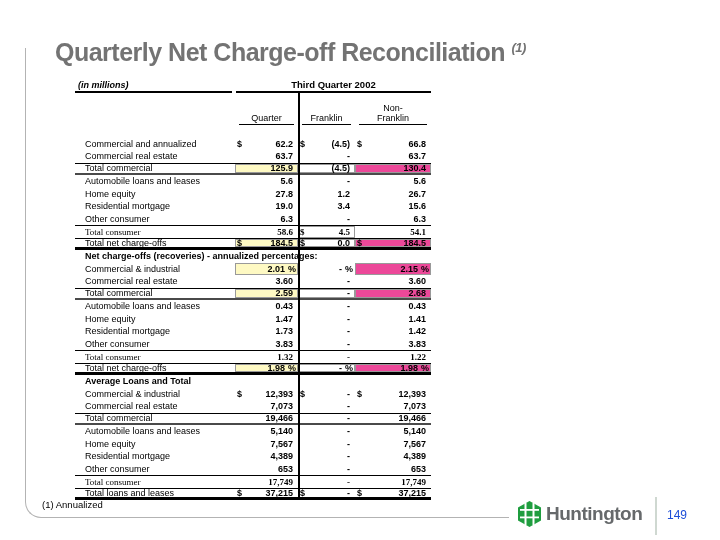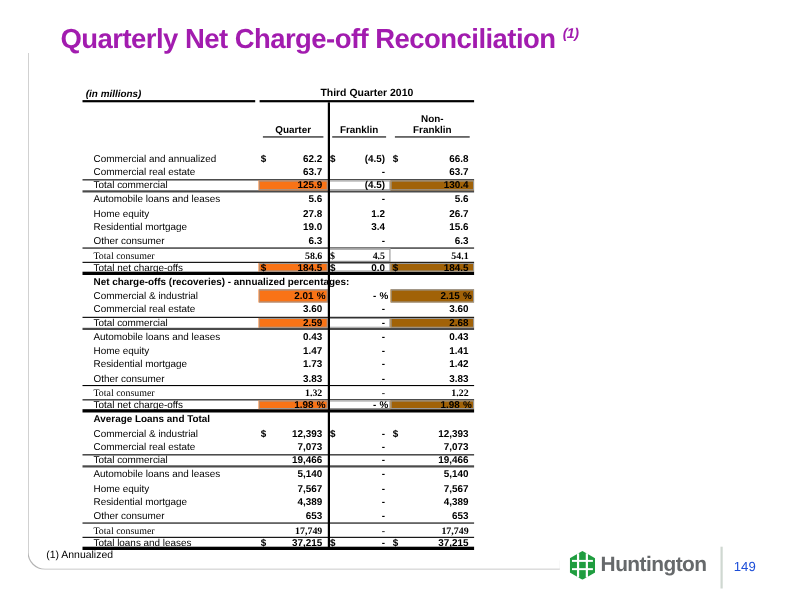--- a/index.html
+++ b/index.html
@@ -7,56 +7,56 @@
     position:relative; width:720px; height:540px; background:#ffffff;
     font-family:"Liberation Sans", sans-serif; overflow:hidden;
   }
   
   .frame-line {
     position:absolute; left:25px; top:48px; width:483px; height:469px;
     border-left:1.5px solid #b3b3b3; border-bottom:1.5px solid #b3b3b3;
     border-bottom-left-radius:16px; pointer-events:none;
   }
   .title {
-    position:absolute; left:55px; top:22px; font-size:25px; font-weight:bold;
-    color:#a21caf; letter-spacing:-0.5px; white-space:nowrap;
+    position:absolute; left:55px; top:38px; font-size:25px; font-weight:bold;
+    color:#737373; letter-spacing:-0.5px; white-space:nowrap;
   }
   .title sup { font-size:13px; font-style:italic; font-weight:bold; }
 
   
   .btable { position:absolute; left:75px; top:78px; width:356px; font-size:9px; color:#000; }
   .vdivider { position:absolute; left:223px; top:15px; bottom:0; width:2px; background:#000; z-index:3; }
 
   .h1 { display:flex; height:15px; align-items:flex-end; }
   .h1-label { width:157px; border-bottom:2.5px solid #000; font-style:italic; font-weight:bold; padding:0 0 1px 3px; box-sizing:border-box; }
   .h1-gap { width:4px; }
   .h1-q { flex:1; border-bottom:2.5px solid #000; text-align:center; font-weight:bold; font-size:9.5px; padding-bottom:1px; }
 
   .h2 { display:flex; height:32px; align-items:flex-end; }
   .h2-spacer { width:160px; }
-  .h2-cell { box-sizing:border-box; padding:0 4px; text-align:center; font-weight:bold;margin-top:40px; }
+  .h2-cell { box-sizing:border-box; padding:0 4px; text-align:center; font-weight:normal;margin-top:40px; }
   .h2-cell .ul { display:block; border-bottom:1.2px solid #000; padding-bottom:1px; }
   .w-r { width:63px; } .w-f { width:57px; } .w-n { width:76px; }
 
   .trow { display:flex; height:12.5px; align-items:center; box-sizing:border-box; position:relative; }
   .c-label { width:160px; padding-left:10px; box-sizing:border-box; white-space:nowrap; overflow:visible; z-index:2; }
   .section-header .c-label { font-weight:bold; }
   .cell { display:flex; align-items:center; font-weight:bold; box-sizing:border-box; height:100%; }
   .c-r { width:63px; } .c-f { width:57px; } .c-n { width:76px; }
   .pfx { width:9px; padding-left:2px; text-align:left; }
   .val { flex:1; text-align:right; }
   .sfx { width:13px; text-align:right; padding-right:2px; box-sizing:border-box; }
   .sfx:empty { width:5px; }
 
   .total    { border-top:1px solid #000; border-bottom:2px solid #4a4a4a; }
   .subtotal { border-top:1px solid #000;font-family:Liberation Serif, serif; }
   .grand    { border-top:1px solid #000; border-bottom:3px solid #000; }
 
-  .hl .c-r   { background:#f97316; box-shadow:inset 0 0 0 1px #999; }
-  .hl .c-n   { background:#a16207; box-shadow:inset 0 0 0 1px #999; }
+  .hl .c-r   { background:#fef9c3; box-shadow:inset 0 0 0 1px #999; }
+  .hl .c-n   { background:#ec4899; box-shadow:inset 0 0 0 1px #999; }
   .fbox .c-f { background:#ffffff; box-shadow:inset 0 0 0 1px #999; }
 
   
   .footnote { position:absolute; left:42px; top:499px; font-size:9.5px; color:#000; }
   .brand { position:absolute; left:518px; top:501px; display:flex; align-items:center; }
   .brand-name { font-size:19px; font-weight:bold; color:#66696b; margin-left:5px; letter-spacing:-0.5px; }
   .page-sep { position:absolute; left:655px; top:497px; width:1.5px; height:38px; background:#cfd8d1; }
   .page-num { position:absolute; left:667px; top:508px; font-size:12px; color:#1d4ed8; }
 </style>
 </head>
@@ -67,21 +67,21 @@
   <div class="frame-line"></div>
 
   <div class="title"><span>Quarterly Net Charge-off Reconciliation</span> <sup>(1)</sup></div>
 
   <div class="btable">
     <div class="vdivider"></div>
 
     <div class="h1">
       <div class="h1-label">(in millions)</div>
       <div class="h1-gap"></div>
-      <div class="h1-q">Third Quarter 2010</div>
+      <div class="h1-q">Third Quarter 2002</div>
     </div>
 
     <div class="h2">
       <div class="h2-spacer"></div>
       <div class="h2-cell w-r">
           <span class="ul">Quarter</span>
         </div>
       <div class="h2-cell w-f">
           <span class="ul">Franklin</span>
         </div>

